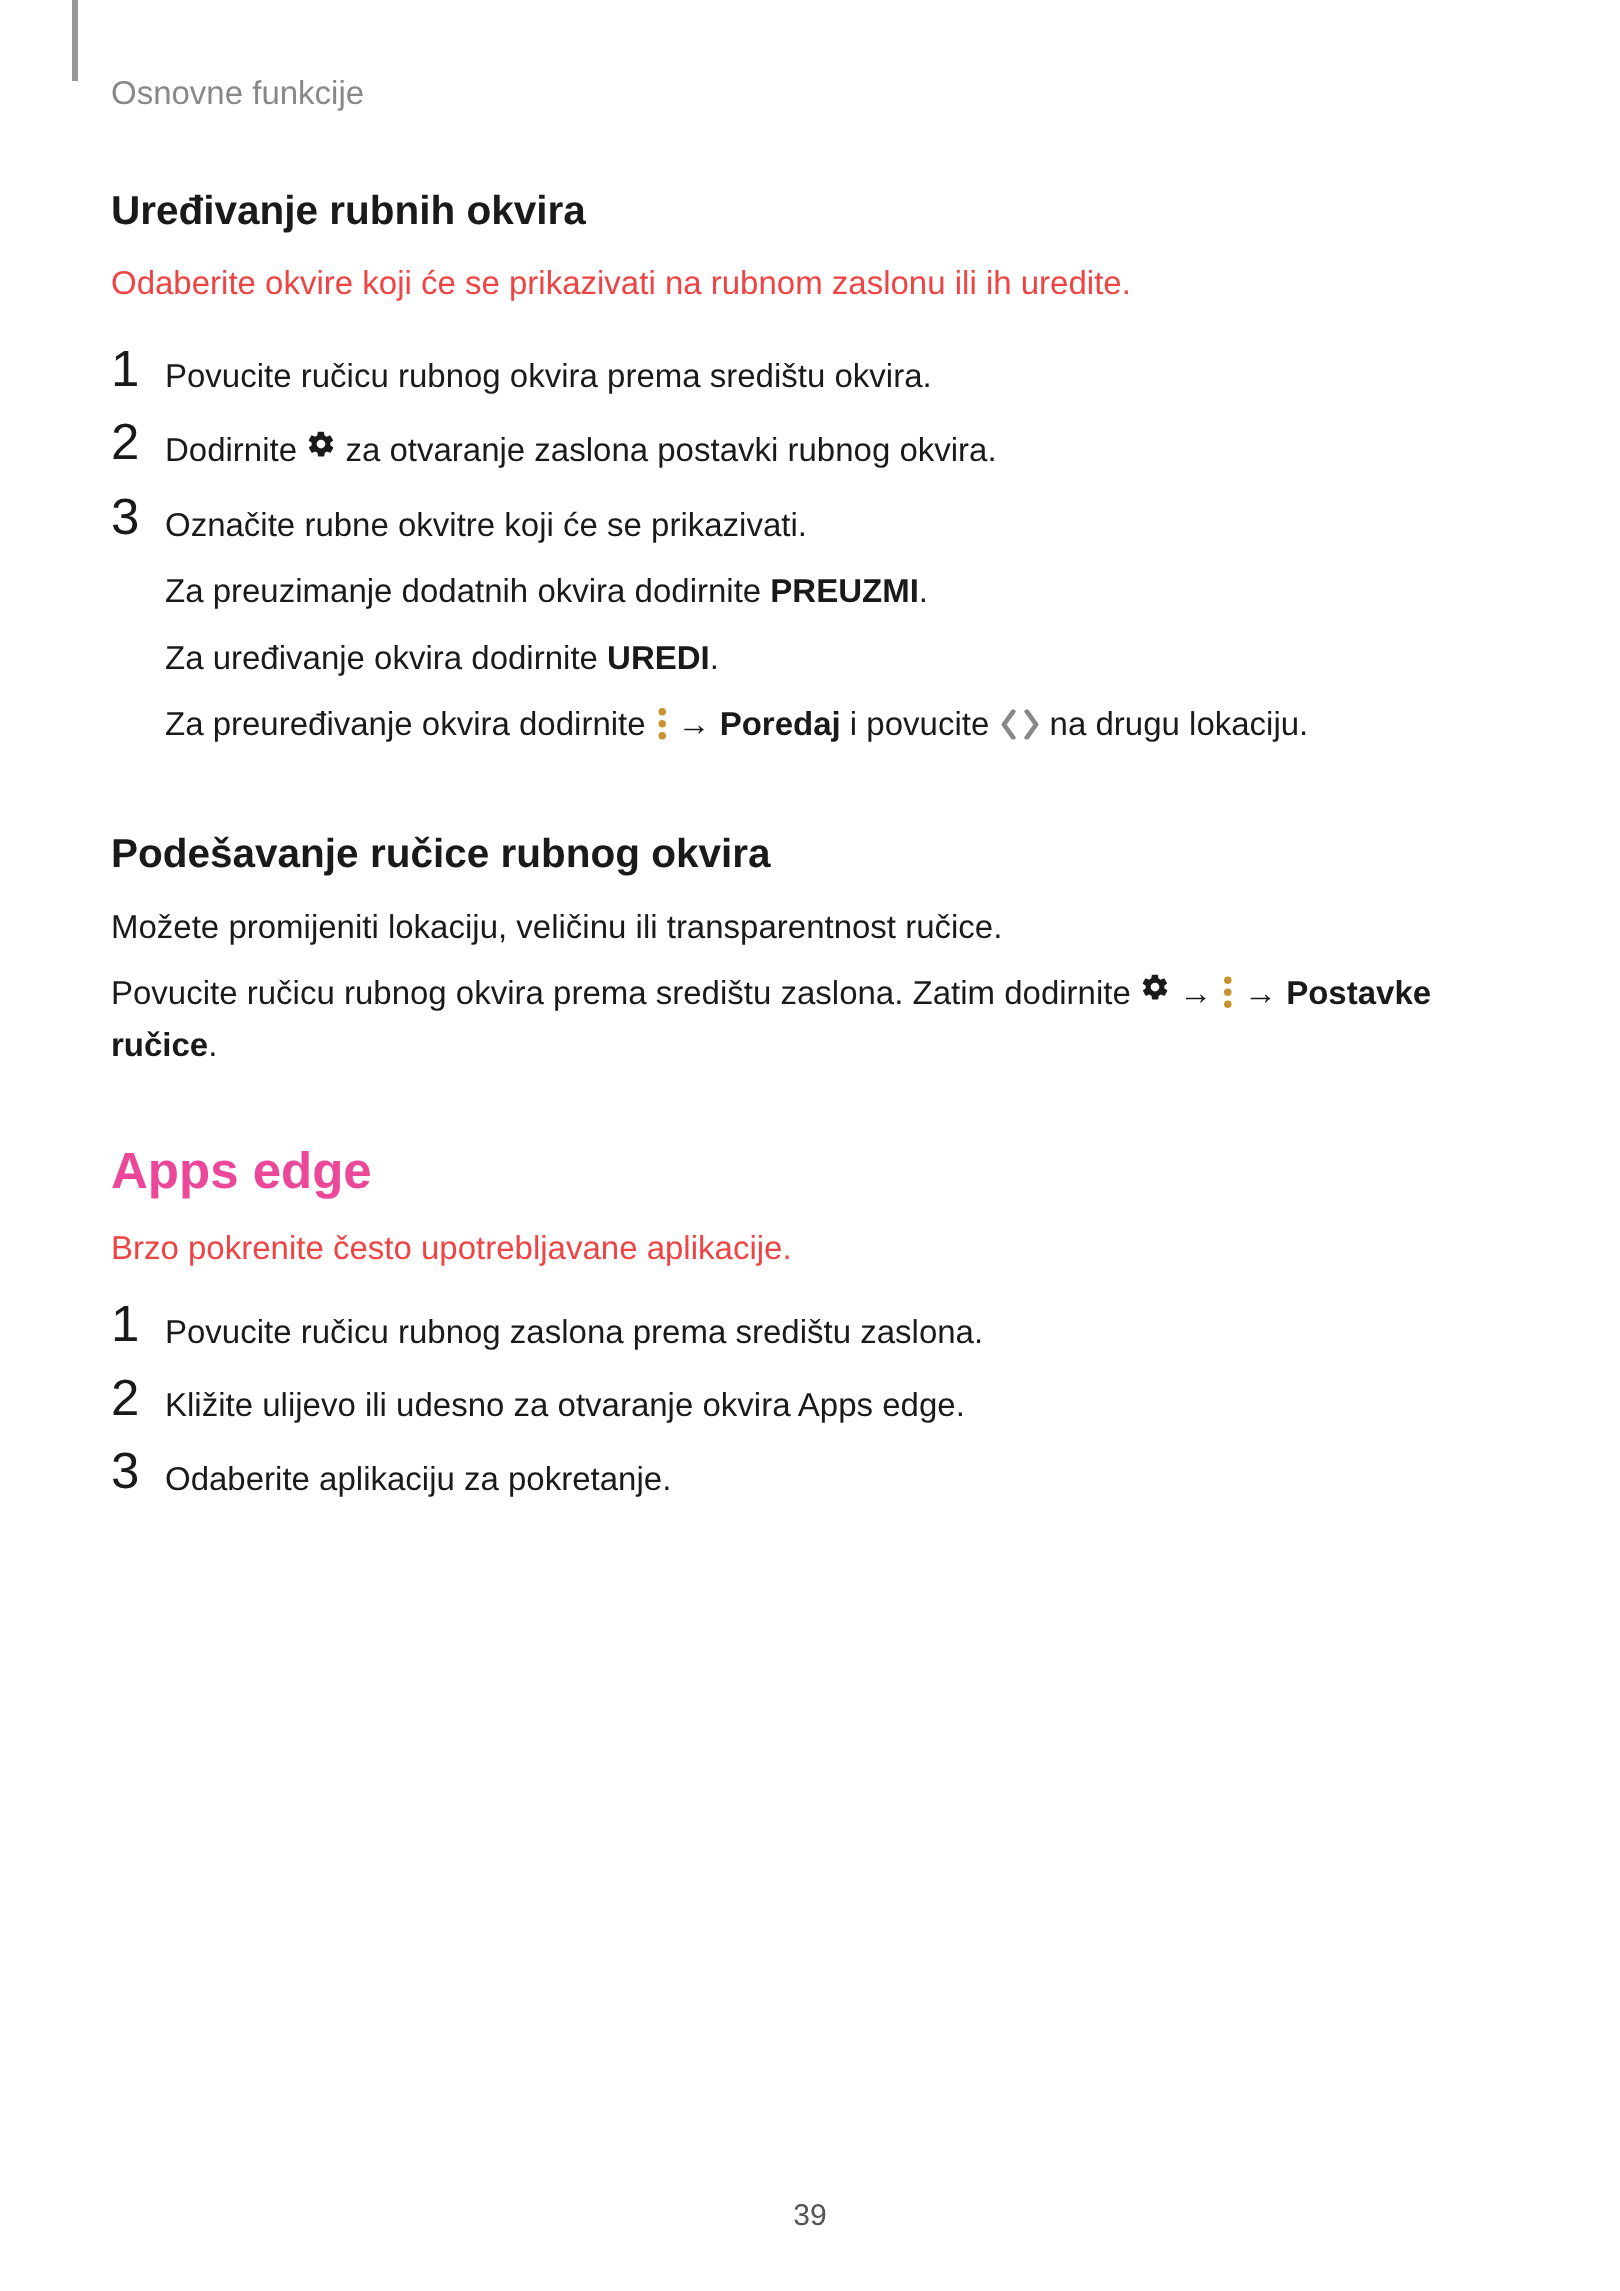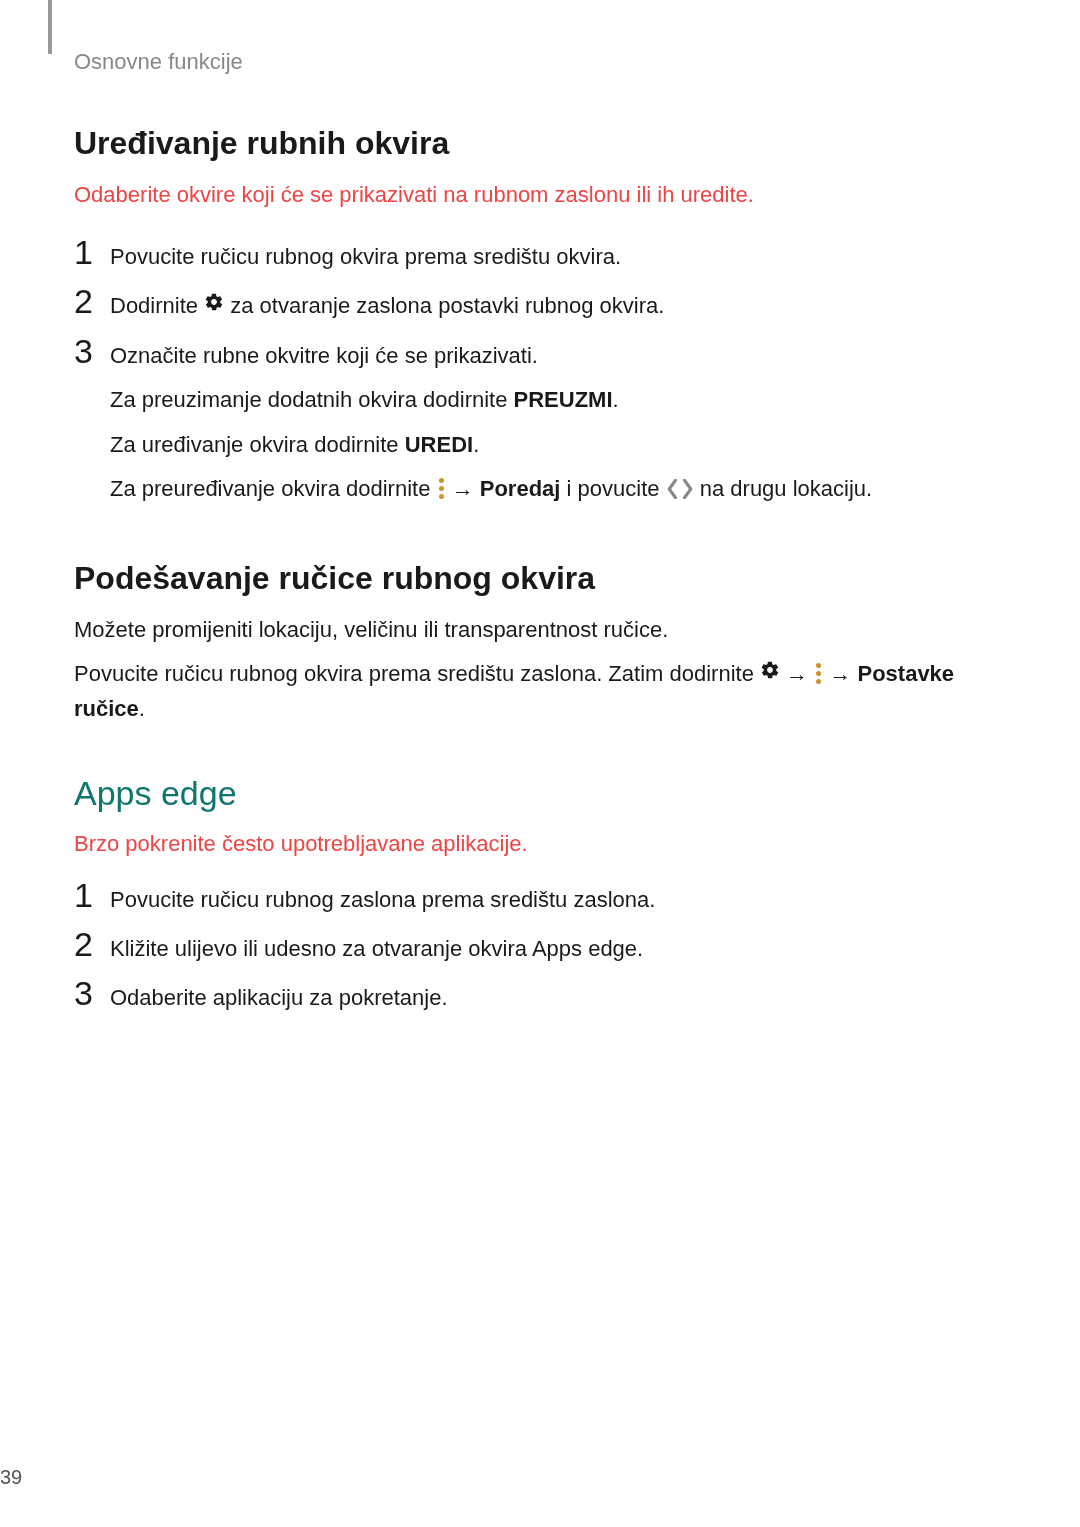--- a/index.html
+++ b/index.html
@@ -24,21 +24,21 @@
     height: 54px;
     background: #999;
   }
   .header-text {
     color: #888;
     font-size: 22px;
     margin: 8px 0 50px 0;
     font-weight: 400;
   }
   .section-h {
-    font-size: 32px;
+    font-size: 27px;
     font-weight: bold;
     color: #1a1a1a;
     margin: 44px 0 16px 0;
   }
   .section-h.first { margin-top: 0; }
   .body-p {
     font-size: 22px;
     line-height: 1.5;
     margin: 0 0 24px 0;
     color: #ef4444;
@@ -65,29 +65,30 @@
   .step-body {
     font-size: 22px;
     line-height: 1.55;
     padding-top: 5px;
     flex: 1;
   }
   .step-body p { margin: 0 0 10px 0; }
   .bold { font-weight: bold; }
   .apps-edge-h {
     font-size: 34px;
-    font-weight: normal;
-    color: #0f766e;
+    font-weight: bold;
+    color: #ec4899;
     margin: 48px 0 14px 0;
   }
   .footer {
     position: absolute;
     bottom: 38px;
     left: 0;
     width: 100%;
+    text-align: center;
     font-size: 20px;
     color: #555;
   }
   .icon {
     display: inline-block;
     vertical-align: middle;
     position: relative;
     top: -2px;
   }
   .gear-icon svg { width: 20px; height: 20px; }

